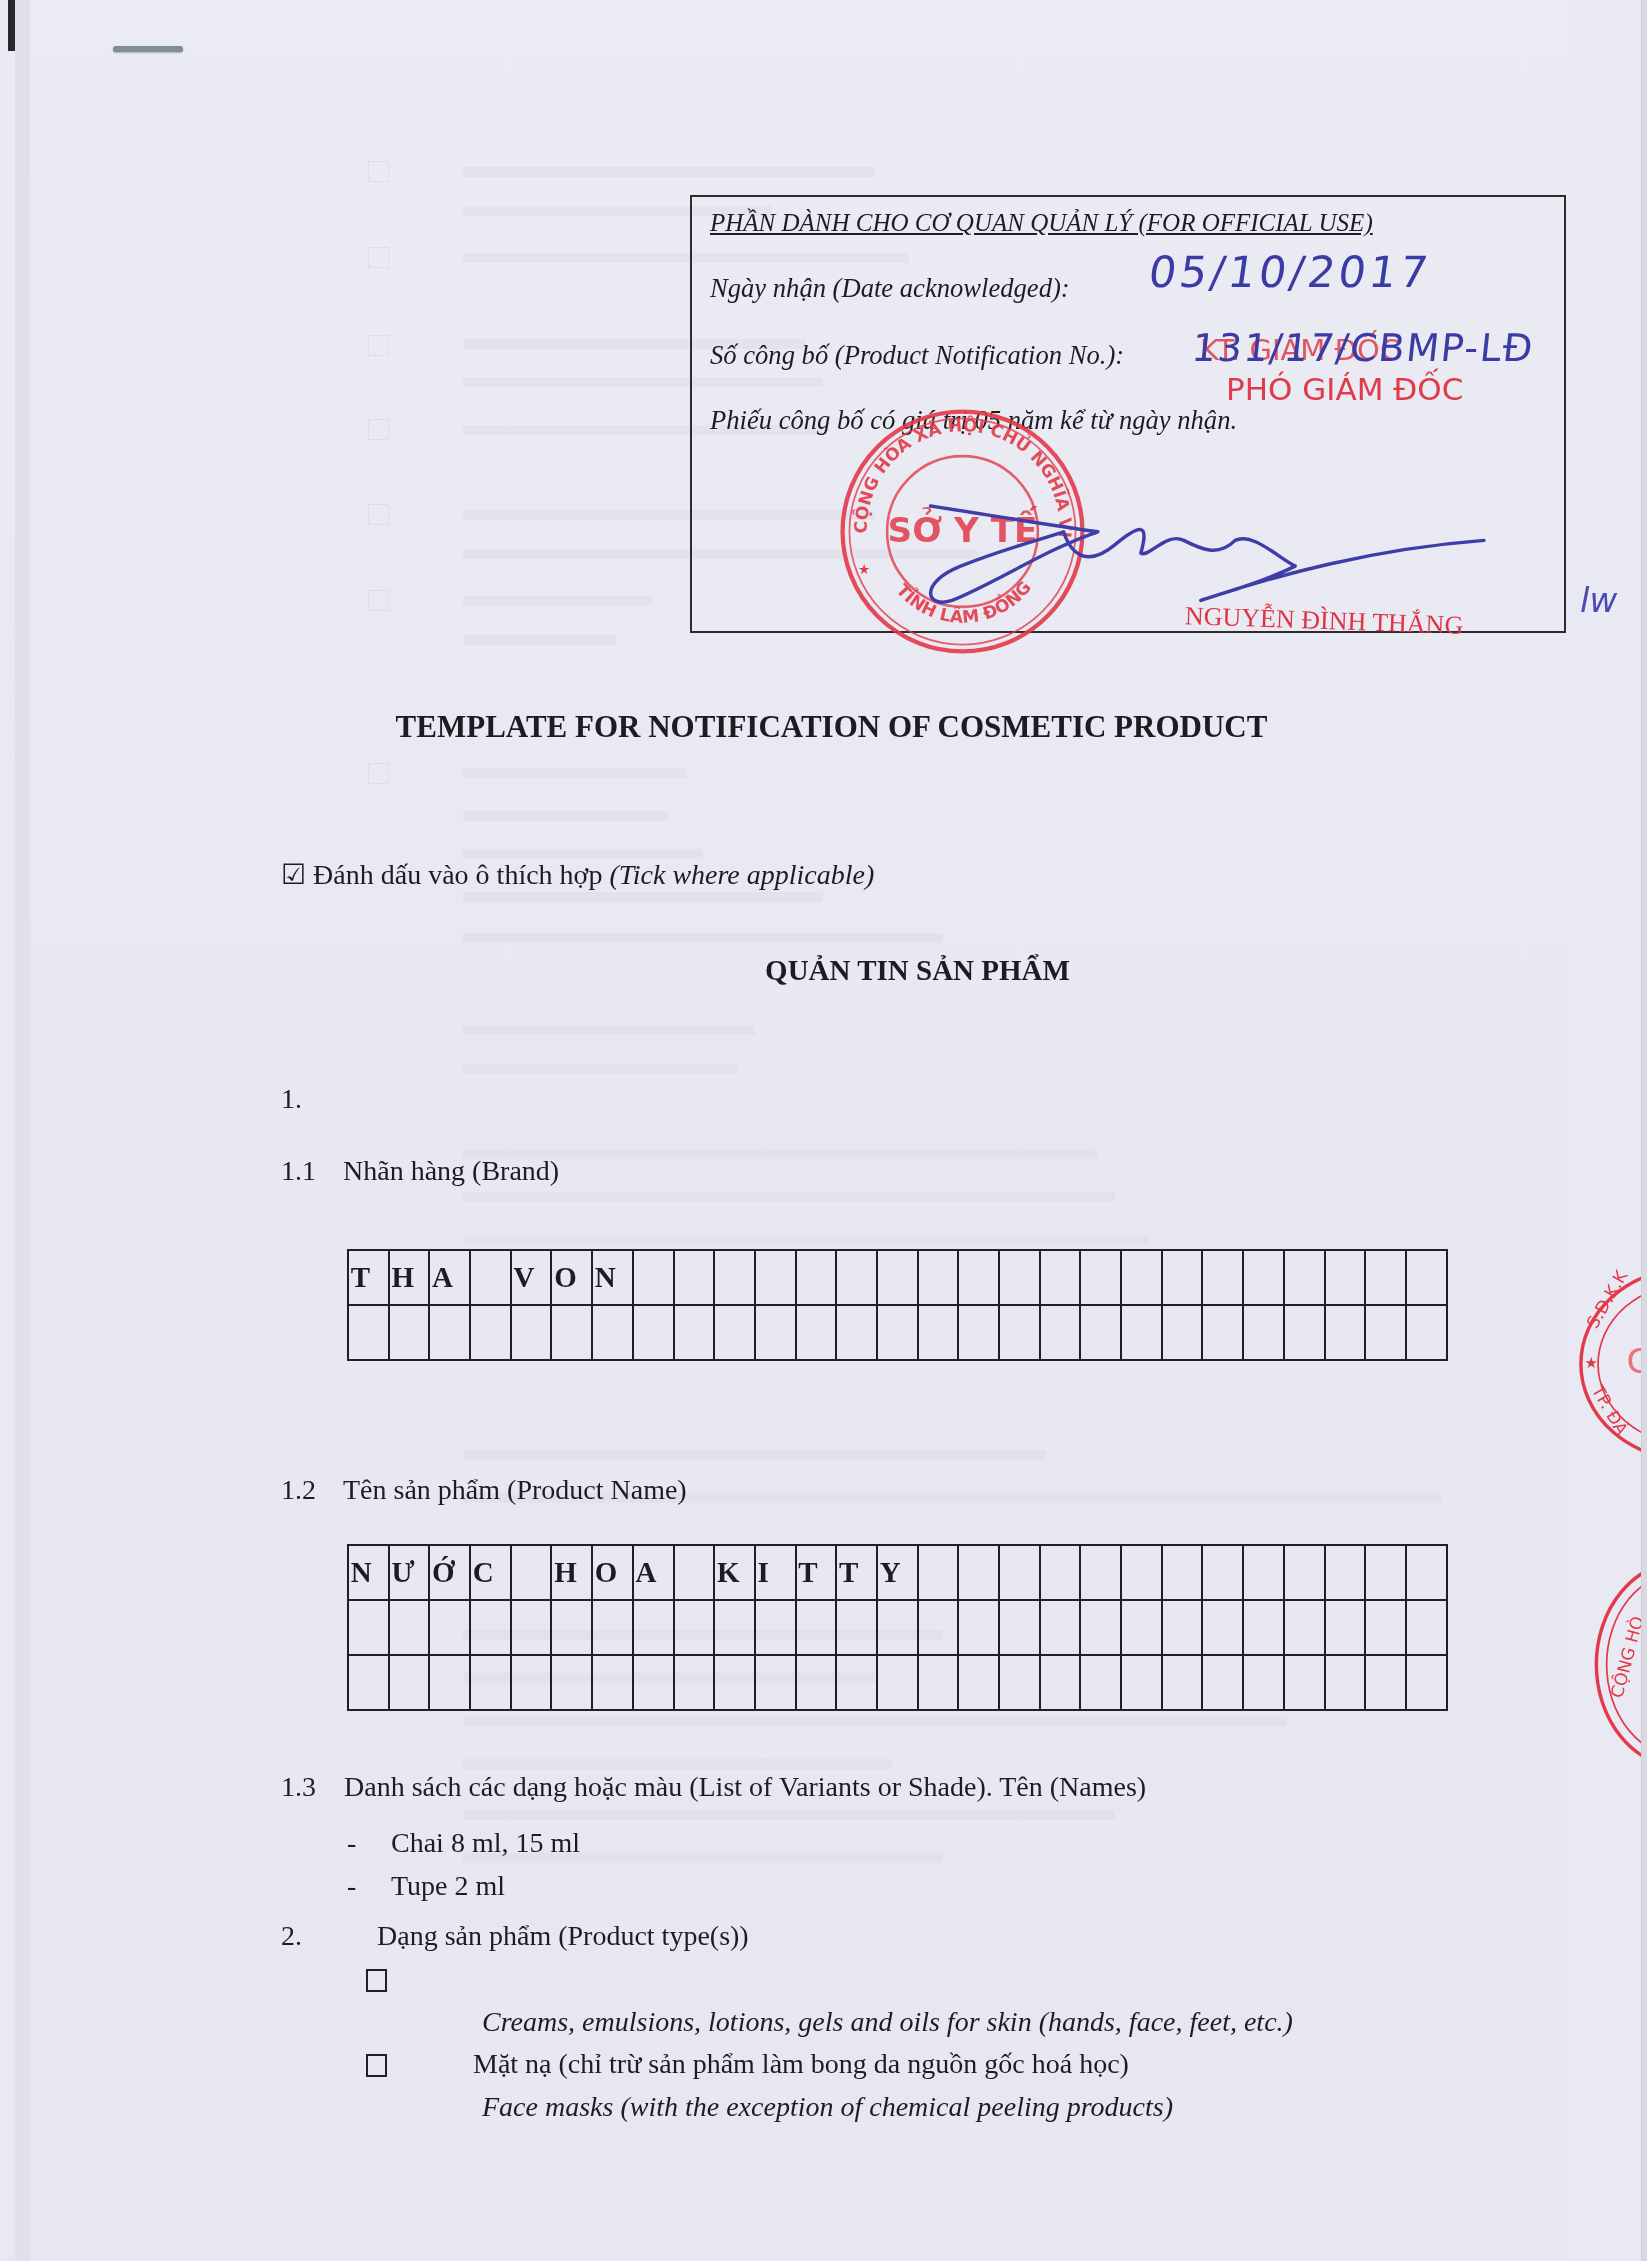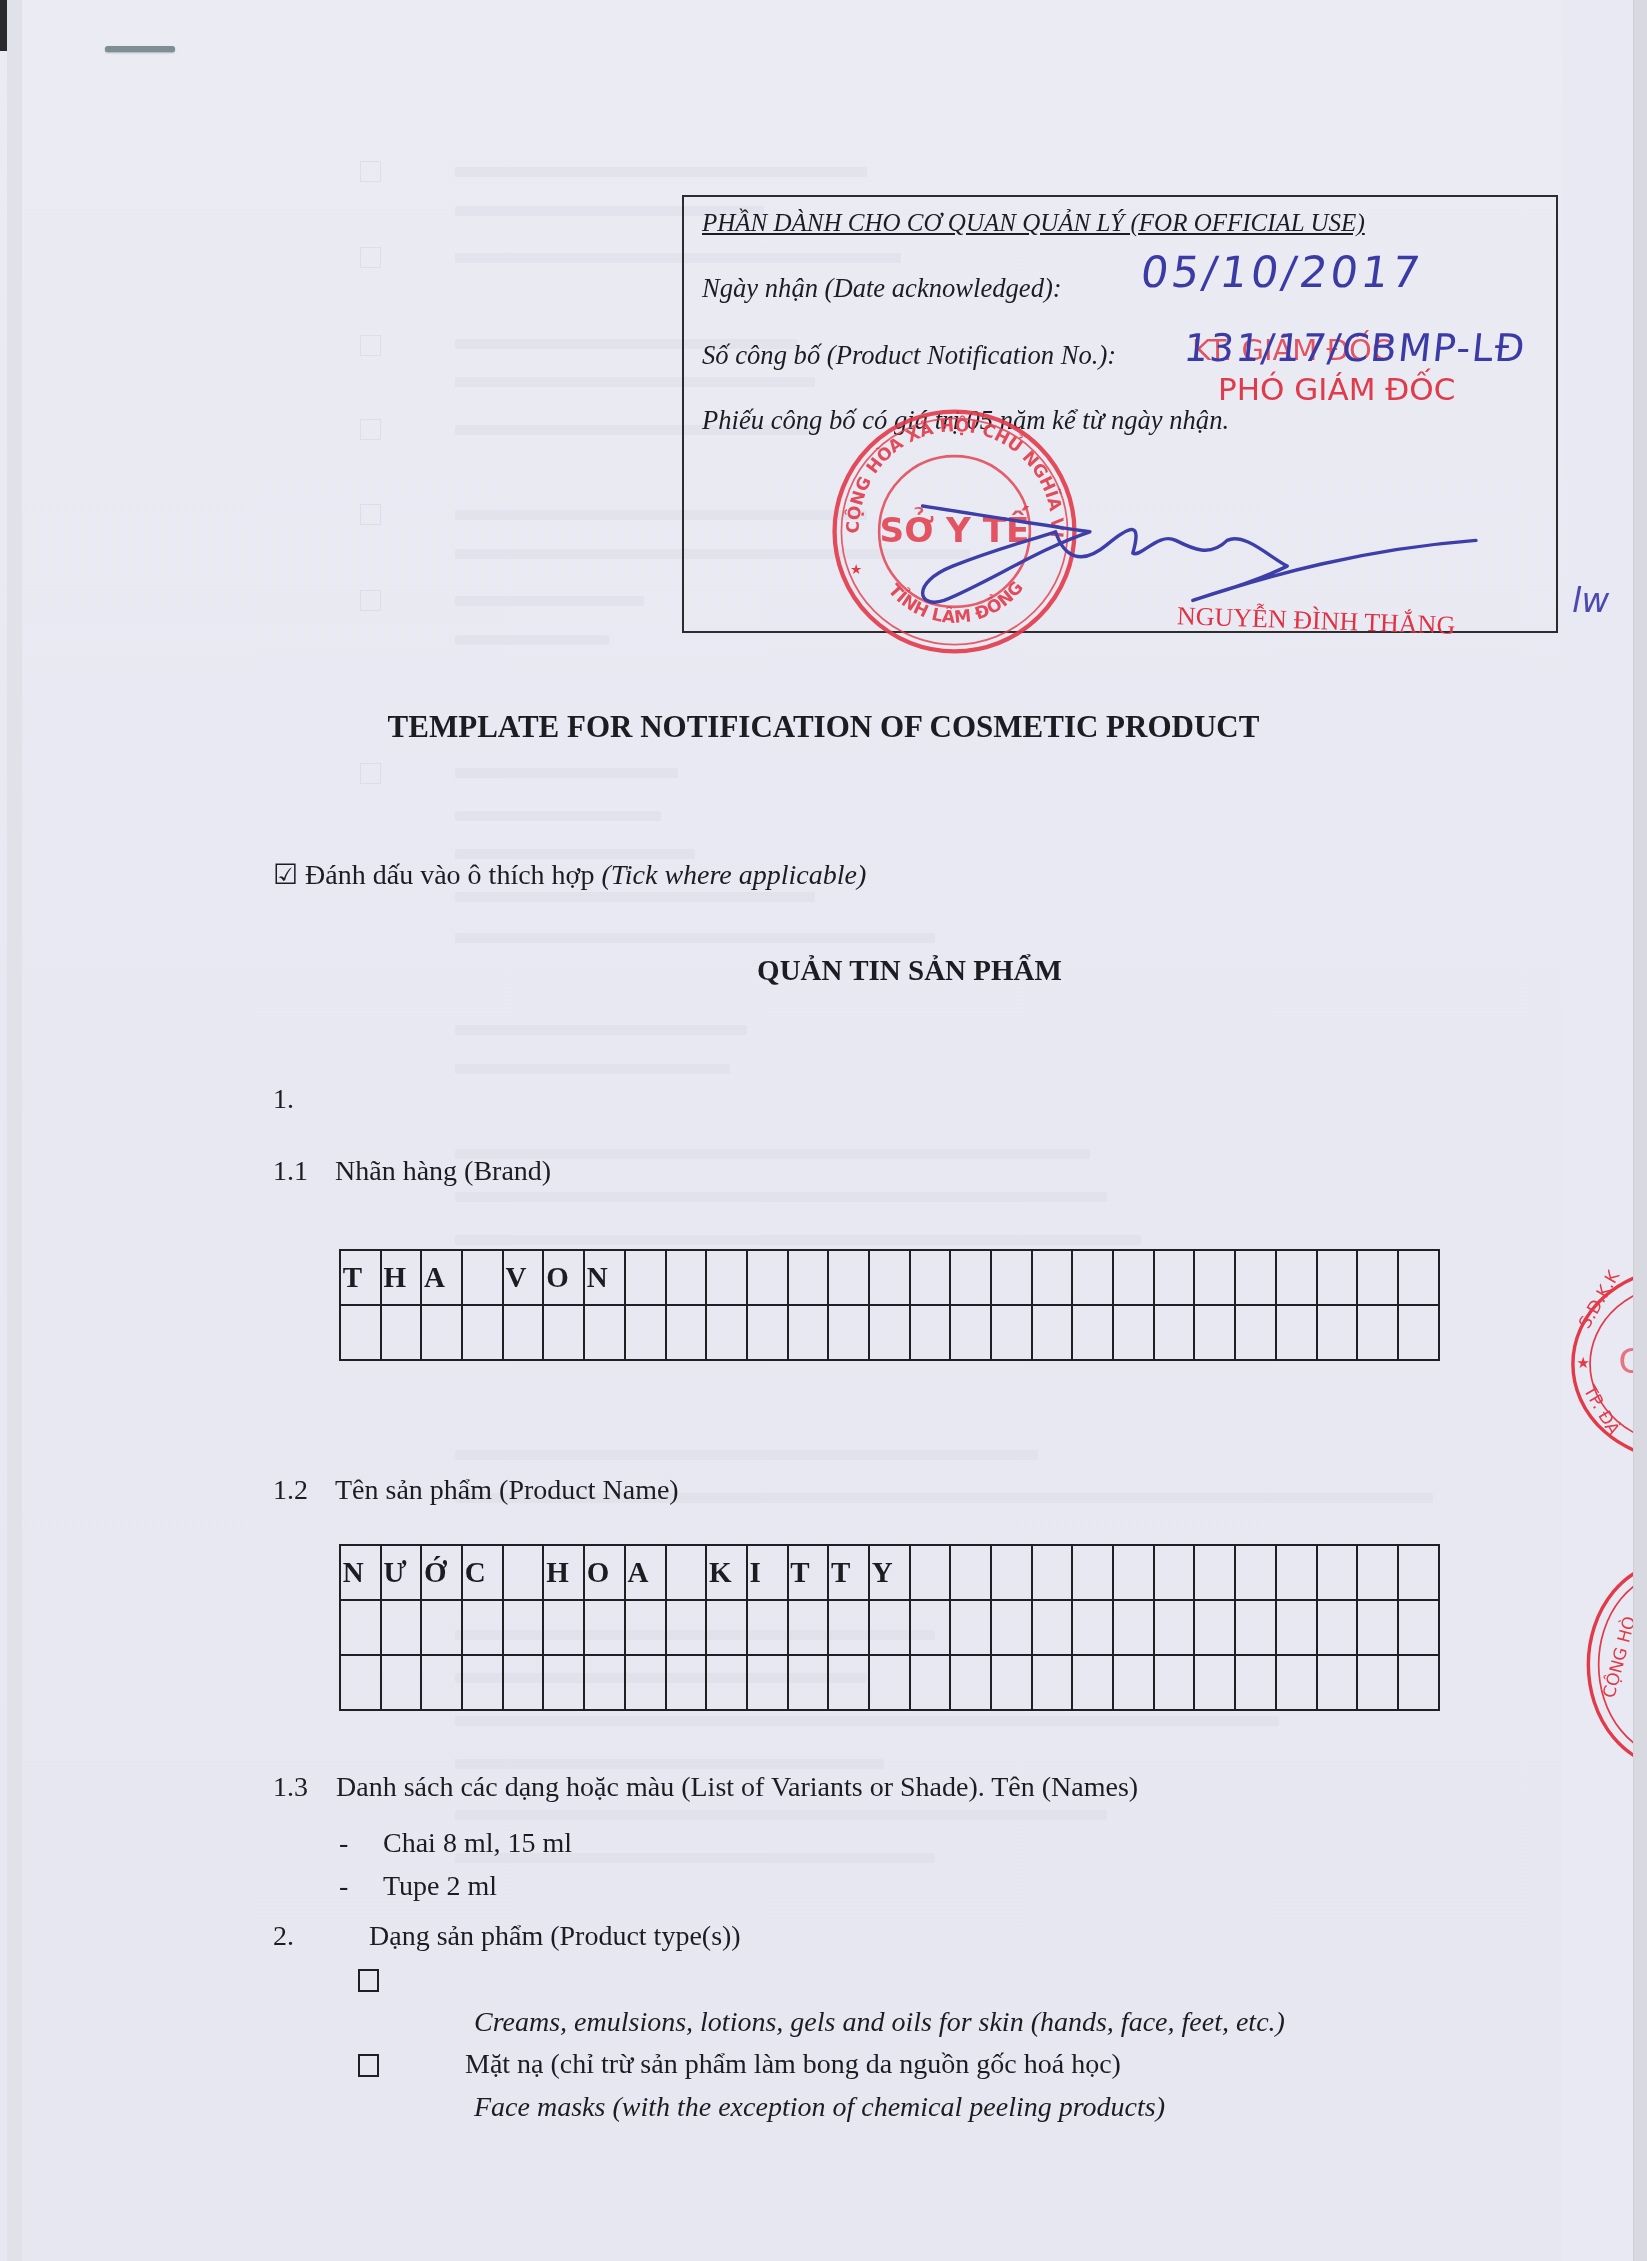--- a/index.html
+++ b/index.html
@@ -3,21 +3,21 @@
 <meta charset="utf-8">
 <style>
   html, body { margin: 0; padding: 0; }
   body {
     width: 1647px; height: 2261px; position: relative; overflow: hidden;
     background: #e9e9f3;
     font-family: "Liberation Serif", "DejaVu Serif", serif;
     color: #1c1c22;
   }
   .page {
-    position: absolute; left: 0; top: 0; width: 1562px; height: 2261px;
+    position: absolute; left: 8px; top: 0; width: 1562px; height: 2261px;
     background: linear-gradient(180deg, #ebebf4 0%, #e8e8f2 50%, #e7e7f1 100%);
   }
   .left-edge { position:absolute; left:0; top:0; width:6.9px; height:51px; background:#2a2a2e; }
   .left-edge2 { position:absolute; left:6.9px; top:0; width:15.4px; height:2261px; background:#e1e1ea; }
   .right-edge { position:absolute; left:1633px; top:0; width:13.7px; height:2261px; background:#d9d9e1; border-left:0.9px solid #cfcfd8; }
   .staple { position:absolute; left:105px; top:46px; width:70px; height:6px; background:#7d8f95; border-radius:2.6px; box-shadow:0 0.9px 1.7px #a7b3b8; }
 
   
   .ghost { position:absolute; background:#dcdce8; height:10.3px; border-radius:2.6px; opacity:.55; }
   .ghost-box { position:absolute; width:19px; height:19px; border:1.7px solid #d6d6e2; opacity:.6; }

